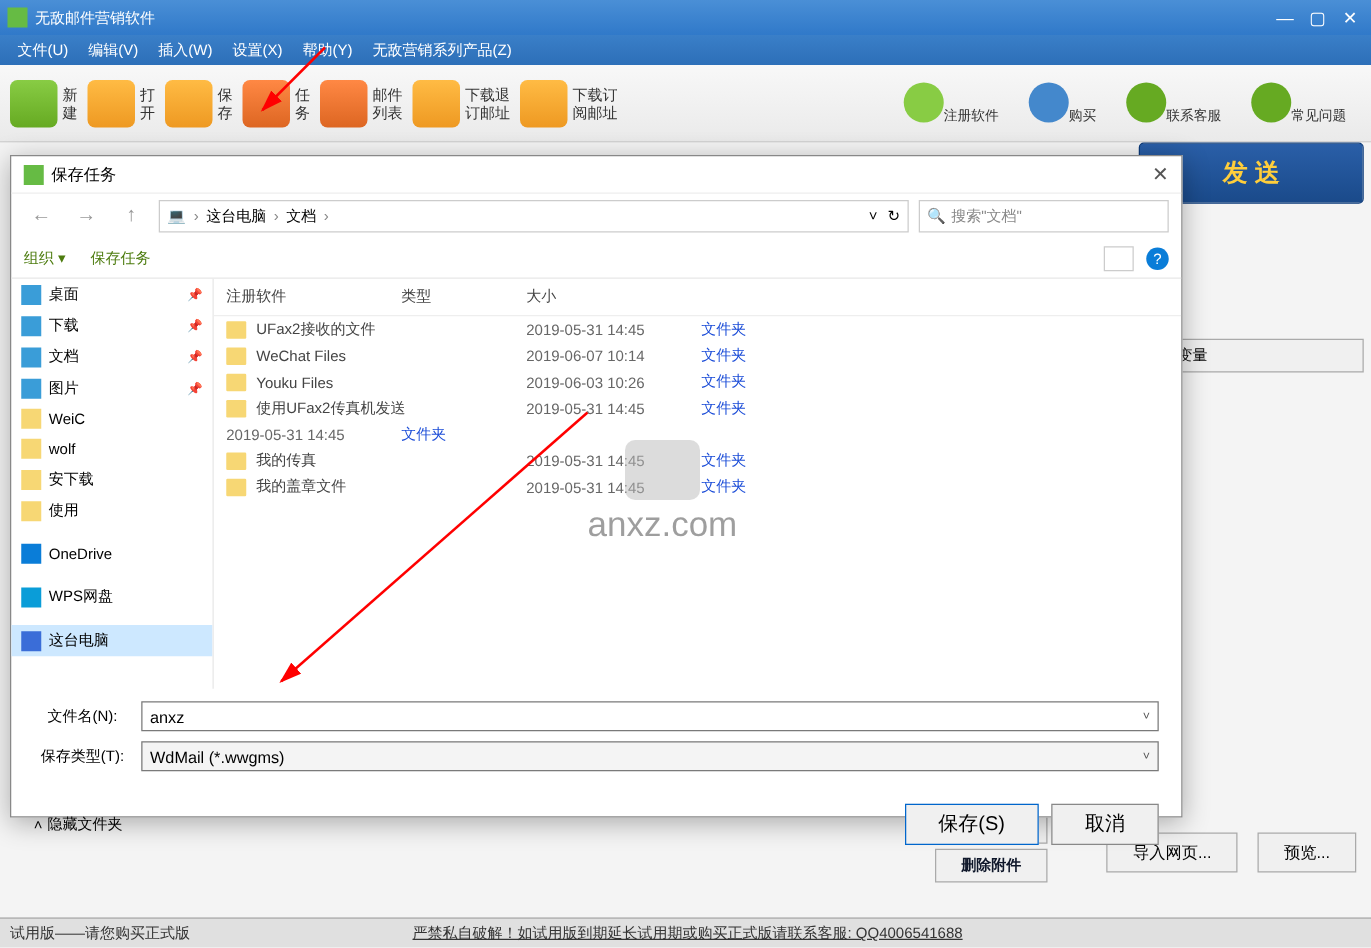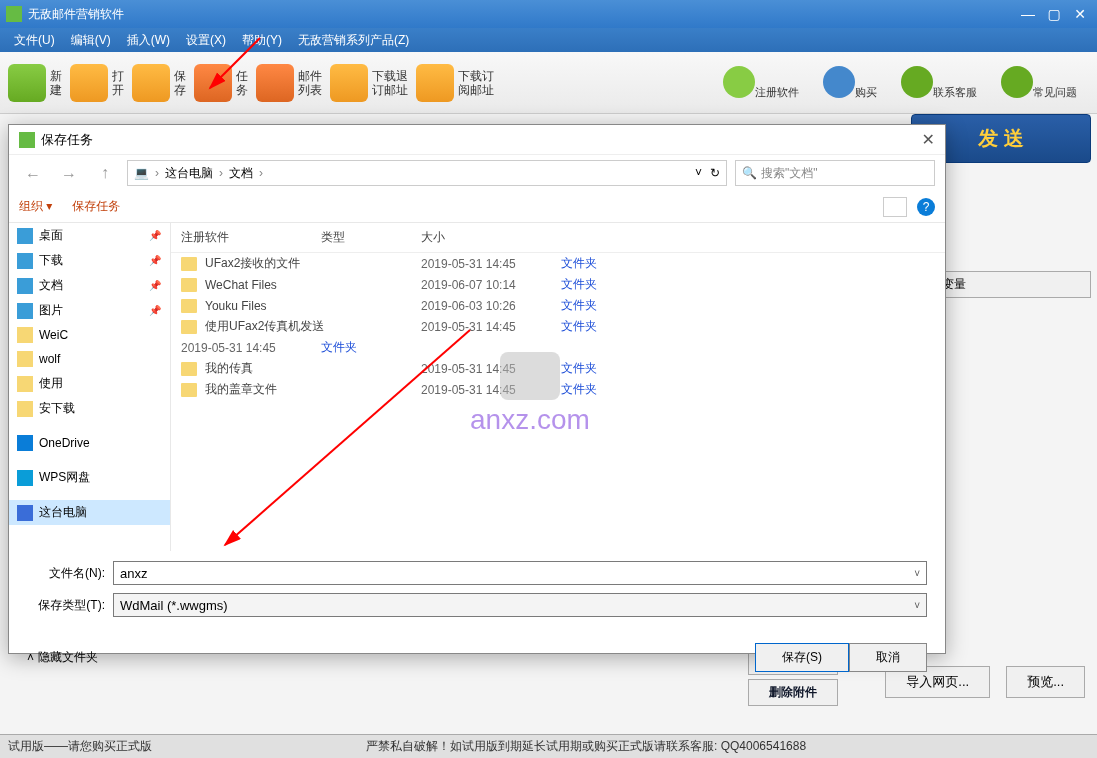--- a/index.html
+++ b/index.html
@@ -35,37 +35,37 @@
 
 
 .bottom-btns { position: absolute; bottom: 36px; right: 12px; display: flex; gap: 16px; }
 .bottom-btns button { padding: 6px 20px; font-size: 13px; background: #f0f0f0; border: 1px solid #aaa; cursor: pointer; }
 .attach-box { position: absolute; bottom: 24px; left: 748px; width: 90px; }
 .attach-box button { width: 100%; padding: 4px 8px; font-size: 12px; background: #f0f0f0; border: 1px solid #aaa; margin-bottom: 4px; cursor: pointer; }
 .attach-box button.disabled { color: #0f172a; font-weight: bold; }
 
 
 .statusbar { position: absolute; bottom: 0; left: 0; right: 0; height: 24px; background: #e0e0e0; border-top: 1px solid #aaa; display: flex; align-items: center; font-size: 12px; color: #333; padding: 0 8px; }
-.statusbar .center-msg { position: absolute; left: 366px; }
+.statusbar .center-msg { position: absolute; left: 330px; text-decoration: underline; }
 
 
 .dialog { position: absolute; left: 8px; top: 124px; width: 938px; height: 530px; background: white; border: 1px solid #888; box-shadow: 0 4px 20px rgba(0,0,0,0.3); }
 .dialog-header { height: 30px; display: flex; align-items: center; padding: 0 10px; font-size: 13px; border-bottom: 1px solid #eee; }
 .dialog-header .dlg-icon { width: 16px; height: 16px; background: #6b4; margin-right: 6px; }
 .dialog-header .close { margin-left: auto; cursor: pointer; font-size: 16px; color: #555; }
 
 .breadcrumb-row { height: 36px; display: flex; align-items: center; padding: 0 10px; gap: 8px; }
 .nav-btn { width: 28px; height: 28px; display: flex; align-items: center; justify-content: center; color: #999; cursor: pointer; }
 .bc-box { flex: 1; height: 26px; border: 1px solid #ccc; display: flex; align-items: center; padding: 0 6px; font-size: 12px; background: white; }
 .bc-box .sep { margin: 0 6px; color: #888; }
 .search-box { width: 200px; height: 26px; border: 1px solid #ccc; display: flex; align-items: center; padding: 0 6px; font-size: 12px; color: #888; }
 .search-box .sicon { margin-right: 4px; }
 
 .dlg-toolbar { height: 32px; display: flex; align-items: center; padding: 0 10px; font-size: 12px; border-bottom: 1px solid #e8e8e8; }
-.dlg-toolbar .dtb-item { margin-right: 20px; cursor: pointer; color: #c2410c; }
+.dlg-toolbar .dtb-item { margin-right: 20px; cursor: pointer; color: #4d7c0f; }
 .dlg-toolbar .dtb-right { margin-left: auto; display: flex; align-items: center; gap: 10px; }
 .dlg-toolbar .view-btn { width: 24px; height: 20px; border: 1px solid #ccc; cursor: pointer; }
 .dlg-toolbar .help-icon { width: 18px; height: 18px; border-radius: 50%; background: #0a7dd8; color: white; display: flex; align-items: center; justify-content: center; font-size: 12px; cursor: pointer; }
 
 .dlg-body { display: flex; height: 328px; }
 .sidebar { width: 162px; border-right: 1px solid #e8e8e8; overflow-y: auto; font-size: 12px; }
 .sidebar .sitem { display: flex; align-items: center; padding: 4px 8px; cursor: pointer; }
 .sidebar .sitem.selected { background: #cde8ff; }
 .sidebar .sitem .sicon { width: 16px; height: 16px; margin-right: 6px; }
 .sidebar .sitem .pin { margin-left: auto; color: #888; font-size: 10px; }
@@ -78,37 +78,37 @@
 .fl-header .col-type { width: 100px; }
 .fl-header .col-size { width: 80px; }
 .fl-row { display: flex; align-items: center; padding: 2px 10px; color: #444; cursor: pointer; }
 .fl-row .folder-icon { width: 16px; height: 14px; background: #f7d774; border-radius: 1px; margin-right: 8px; }
 .fl-row .col-name { width: 240px; display: flex; align-items: center; }
 .fl-row .col-date { width: 140px; color: #666; }
 .fl-row .col-type { width: 100px; color: #1d4ed8; }
 
 .dlg-inputs { padding: 10px 18px; font-size: 12px; }
 .dlg-inputs .irow { display: flex; align-items: center; margin-bottom: 8px; }
-.dlg-inputs .ilabel { width: 86px; text-align: right; padding-right: 8px; }
+.dlg-inputs .ilabel { width: 86px; text-align: center; padding-right: 8px; }
 .dlg-inputs .ifield { flex: 1; height: 24px; border: 1px solid #7a7a7a; padding: 0 6px; font-size: 13px; display: flex; align-items: center; background: white; }
 .dlg-inputs .ifield.combo { background: #f4f4f4; }
 .dlg-inputs .ifield input { border: none; outline: none; flex: 1; font-size: 13px; background: transparent; }
 .dlg-inputs .ifield .caret { color: #555; font-size: 10px; }
 
 .dlg-footer { display: flex; align-items: center; padding: 8px 18px; }
 .dlg-footer .hide-folders { font-size: 12px; cursor: pointer; display: flex; align-items: center; }
 .dlg-footer .spacer { flex: 1; }
-.dlg-footer button { padding: 5px 26px; font-size: 12px; background: #f0f0f0; border: 1px solid #888; cursor: pointer; }
+.dlg-footer button { padding: 5px 26px; font-size: 16px; background: #f0f0f0; border: 1px solid #888; cursor: pointer; margin-left: 10px; }
 .dlg-footer button.primary { border: 1px solid #0066cc; }
 
 
 .arrow { position: absolute; pointer-events: none; }
 
 
-.watermark { position: absolute; left: 470px; top: 352px; color: #6d28d9; font-size: 28px; text-align: center; opacity: 0.5; pointer-events: none; }
+.watermark { position: absolute; left: 470px; top: 352px; color: #404040; font-size: 28px; text-align: center; opacity: 0.5; pointer-events: none; }
 .watermark .wm-icon { width: 60px; height: 48px; background: #bbb; border-radius: 8px; margin: 0 auto 4px; }
 
 
 .ic-new { background: linear-gradient(#8c4, #6a2); }
 .ic-open { background: linear-gradient(#fb4, #e92); }
 .ic-save { background: linear-gradient(#fb4, #e92); }
 .ic-task { background: linear-gradient(#f84, #d62); }
 .ic-list { background: linear-gradient(#f84, #d62); }
 .ic-unsub { background: linear-gradient(#fb4, #e92); }
 .ic-sub { background: linear-gradient(#fb4, #e92); }
@@ -282,25 +282,25 @@
         <div class="sitem">
           <div class="sicon sic-folder"></div>
           <span>WeiC</span>
         </div>
         <div class="sitem">
           <div class="sicon sic-folder"></div>
           <span>wolf</span>
         </div>
         <div class="sitem">
           <div class="sicon sic-folder"></div>
+          <span>安下载</span>
+        </div>
+        <div class="sitem">
+          <div class="sicon sic-folder"></div>
           <span>使用</span>
-        </div>
-        <div class="sitem">
-          <div class="sicon sic-folder"></div>
-          <span>安下载</span>
         </div>
         <div class="sep-space"></div>
         <div class="sitem">
           <div class="sicon sic-onedrive"></div>
           <span>OneDrive</span>
         </div>
         <div class="sep-space"></div>
         <div class="sitem">
           <div class="sicon sic-wps"></div>
           <span>WPS网盘</span>

